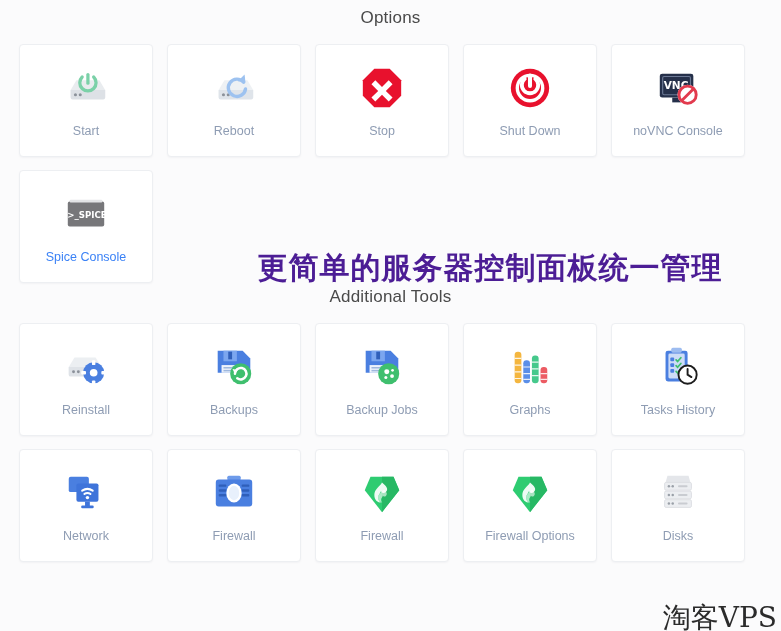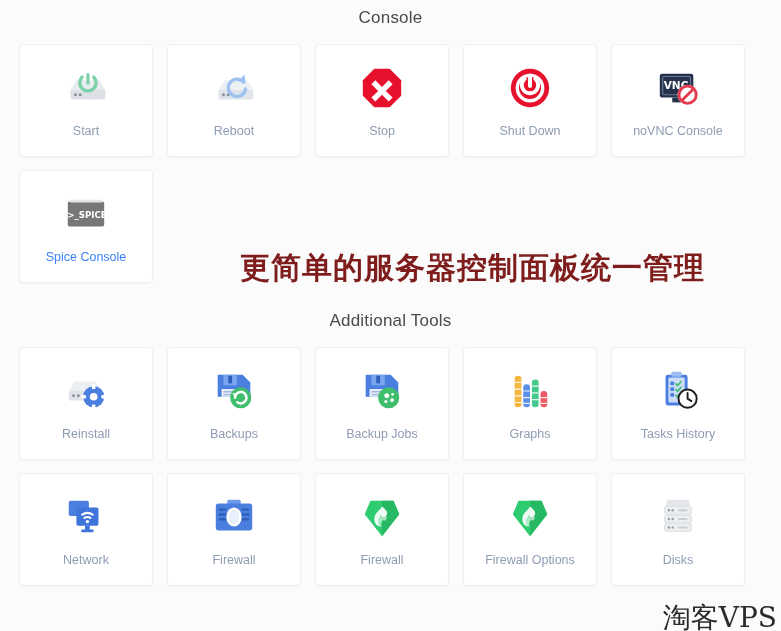--- a/index.html
+++ b/index.html
@@ -12,21 +12,21 @@
   .page { position: relative; width: 781px; height: 631px; }
 
   .section-title {
     text-align: center;
     font-size: 17px;
     color: #4a4a4a;
     font-weight: 400;
     letter-spacing: .2px;
   }
   #actions-title { margin-top: 8px; }
-  #tools-title { margin-top: 28px; }
+  #tools-title { margin-top: 4px; }
 
   .grid {
     display: grid;
     grid-template-columns: repeat(5, 134px);
     justify-content: start;
     column-gap: 14px;
     row-gap: 13px;
     padding-left: 19px;
     margin-top: 16px;
   }
@@ -59,39 +59,40 @@
   }
   .card.muted .lbl { color: #3b82f6; }
 
   .banner {
     position: absolute;
     left: 240px; top: 240px;
     width: 500px;
     font-family: "DejaVu Sans", sans-serif;
     font-size: 30px;
     font-weight: 700;
-    color: #7f1d1d;
+    color: #4c1d95;
     letter-spacing: 1px;
     white-space: nowrap;
+    text-align: center;
   }
   .watermark {
     position: absolute;
     right: 4px; bottom: 2px;
     font-family: "DejaVu Serif", serif;
     font-size: 28px;
     color: #2b2b2b;
     letter-spacing: 0px;
   }
 </style>
 </head>
 <body>
 
 <div class="page">
 
-  <h2 class="section-title" id="actions-title">Console</h2>
+  <h2 class="section-title" id="actions-title">Options</h2>
 
   <div class="grid" id="actions-grid">
       <div class="card">
         <div class="ico">
           <svg width="46" height="46" viewBox="0 0 48 48" xmlns="http://www.w3.org/2000/svg">
             <path d="M8 26 L14 16 H38 L44 26 V34 H8 Z" fill="#e9ecef"></path>
         <path d="M8 26 H44 V34 A2 2 0 0 1 42 36 H10 A2 2 0 0 1 8 34 Z" fill="#dde1e6"></path>
         <circle cx="13" cy="31" r="1.6" fill="#8b919a"></circle>
             <circle cx="18" cy="31" r="1.6" fill="#8b919a"></circle>
         <path d="M26 10 v9" stroke="#7bd1a8" stroke-width="3.4" stroke-linecap="round"></path>

